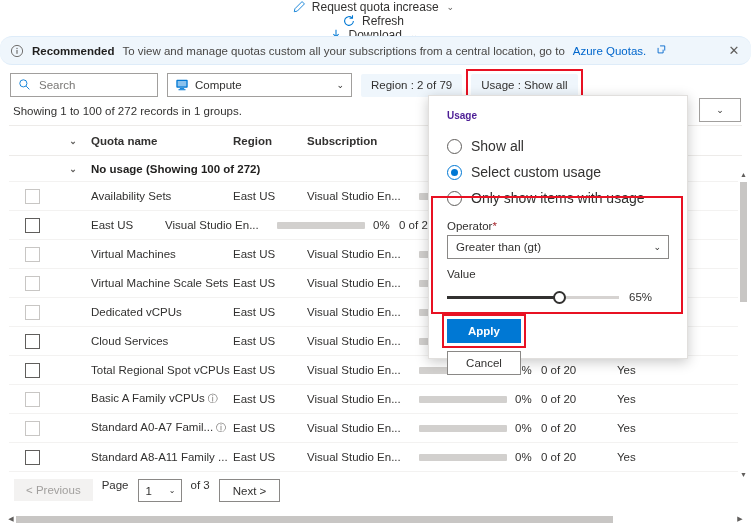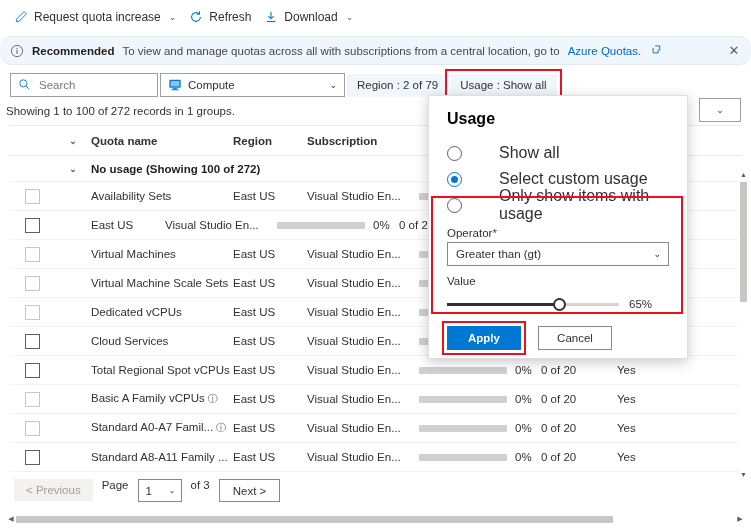--- a/index.html
+++ b/index.html
@@ -12,20 +12,21 @@
     font-size: 12px;
     color: #323130;
   }
   .app { position: relative; width: 751px; height: 529px; background:#fff; }
 
   
   .cmdbar {
     display: flex; align-items: center; gap: 0px;
     height: 34px; padding: 0 10px;
     background: #fff;
+    flex-direction: column;
   }
   .cmd {
     display: flex; align-items: center; gap: 6px;
     height: 26px; padding: 0 9px 0 4px;
     font-size: 12px; color: #323130; cursor: default;
     white-space: nowrap;
   }
   .cmd .lbl { line-height: 1; }
   .cmd .chev { font-size: 9px; color:#605e5c; margin-left:2px; }
   .ico { width:14px; height:14px; display:inline-block; flex:0 0 auto; }
@@ -50,21 +51,21 @@
   .banner a { color:#0066cc; text-decoration: none; }
   .banner .ext { margin-left:3px; color:#0066cc; font-size:10px; }
   .banner .close {
     position:absolute; right: 9px; top:50%; transform: translateY(-50%);
     color:#605e5c; font-size: 13px; line-height:1; cursor:pointer;
     width:16px; height:16px; display:flex; align-items:center; justify-content:center;
   }
 
   
   .filters {
-    display:flex; align-items:center; gap:2px;
+    display:flex; align-items:center; gap:9px;
     padding: 8px 0 6px 10px;
   }
   .searchbox {
     display:flex; align-items:center; gap:7px;
     width: 148px; height: 24px;
     border: 1px solid #a19f9d; background:#fff;
     padding: 0 7px;
   }
   .searchbox .ph { color:#797775; font-size:11.5px; }
   .picker {
@@ -85,21 +86,21 @@
   }
   .pill.usage-pill { background:#eff6fc; }
   .usage-wrap { position:relative; }
   .redbox {
     position:absolute; border:2px solid #e81123; pointer-events:none;
   }
   .usage-wrap .redbox { left:-5px; top:-5px; right:-5px; bottom:-5px; }
 
   
   .showing {
-    padding: 2px 10px 8px 6px;
+    padding: 2px 10px 8px 13px;
     font-size: 11.5px; color:#323130;
   }
 
   
   .grid { position:relative; margin: 0 9px 0 9px; border-top:1px solid #edebe9; }
   .hdr {
     display:flex; align-items:center; height: 30px;
     font-size: 11.5px; font-weight: bold; color:#323130;
     border-bottom: 1px solid #edebe9;
   }
@@ -188,32 +189,32 @@
 
   
   .flyout {
     position:absolute; left: 428px; top: 95px;
     width: 260px; height: 264px;
     background:#fff;
     border: 1px solid #e1dfdd;
     box-shadow: 0 3px 12px rgba(0,0,0,0.22);
     padding: 12px 16px 0 16px;
   }
-  .fly-title { font-size: 16px; font-weight: bold; color:#000000; margin: 2px 0 12px 2px; }
+  .fly-title { font-size: 10px; font-weight: bold; color:#4c1d95; margin: 2px 0 12px 2px; }
   .radio-line { display:flex; align-items:center; gap: 9px; height: 26px; margin-left:2px; }
   .radio {
     width:15px; height:15px; border-radius:50%; border:1px solid #605e5c; background:#fff;
     flex:0 0 auto; position:relative;
   }
   .radio.sel { border-color:#0078d4; border-width:1px; }
   .radio.sel::after {
     content:""; position:absolute; left:3px; top:3px; width:7px; height:7px;
     border-radius:50%; background:#0078d4;
   }
-  .radio-line .rlbl { font-size: 16px; color:#323130;margin-left:28px; }
+  .radio-line .rlbl { font-size: 14px; color:#323130; }
 
   .field-label { font-size: 11.5px; color:#323130; margin: 9px 0 3px 2px; }
   .req { color:#a4262c; }
   .combo {
     position:relative; margin-left:2px;
     width: 222px; height: 24px; border:1px solid #8a8886; background:#fff;
     display:flex; align-items:center; padding-left: 8px;
     font-size: 11.5px; color:#323130;
   }
   .combo .pchev { position:absolute; right:7px; font-size:9px; color:#323130; }
@@ -223,21 +224,21 @@
     position:relative; width: 172px; height: 16px; display:flex; align-items:center;
   }
   .slider .s-track { position:absolute; left:0; right:0; height:3px; background:#d6d3d1; }
   .slider .s-fill  { position:absolute; left:0; height:3px; background:#323130; }
   .slider .s-thumb {
     position:absolute; width:13px; height:13px; border-radius:50%;
     border:2px solid #323130; background:#fff; transform: translateX(-6px);
   }
   .slider-val { font-size: 11.5px; color:#323130; }
 
-  .fly-actions { display:flex; align-items:flex-start; gap: 17px; margin: 14px 0 0 2px; position:relative; }
+  .fly-actions { display:flex; align-items:flex-start; gap: 8px; margin: 14px 0 0 2px; position:relative;flex-direction:column; }
   .btn-apply {
     width: 74px; height: 24px; background:#0078d4; color:#fff; border:none;
     font-size: 11.5px; font-family:"Liberation Sans", sans-serif;
     display:flex; align-items:center; justify-content:center; font-weight:bold;
   }
   .btn-cancel {
     width: 74px; height: 24px; background:#fff; color:#323130; border:1px solid #8a8886;
     font-size: 11.5px; font-family:"Liberation Sans", sans-serif;
     display:flex; align-items:center; justify-content:center;
   }
@@ -287,21 +288,21 @@
 
   <div class="banner">
     <span class="ico info-ic">
       <svg width="14" height="14" viewBox="0 0 16 16">
           <circle cx="8" cy="8" r="6.4" fill="none" stroke="#605e5c" stroke-width="1"></circle>
           <rect x="7.4" y="6.8" width="1.2" height="4.4" fill="#605e5c"></rect>
           <rect x="7.4" y="4.4" width="1.2" height="1.4" fill="#605e5c"></rect>
         </svg>
     </span>
     <span class="b-strong">Recommended</span>
-    <span class="b-text">To view and manage quotas across all with subscriptions from a central location, go to</span>
+    <span class="b-text">To view and manage quotas custom all your subscriptions from a central location, go to</span>
     <a href="#">Azure Quotas.</a>
     <span class="ext">
       <svg width="9" height="9" viewBox="0 0 10 10">
           <path d="M3.4 1h5.2v5.2" fill="none" stroke="#0066cc" stroke-width="1"></path>
           <path d="M1.2 3.2v5.6h5.6V5.2" fill="none" stroke="#0066cc" stroke-width="1"></path>
         </svg>
     </span>
     <span class="close">✕</span>
   </div>
 

